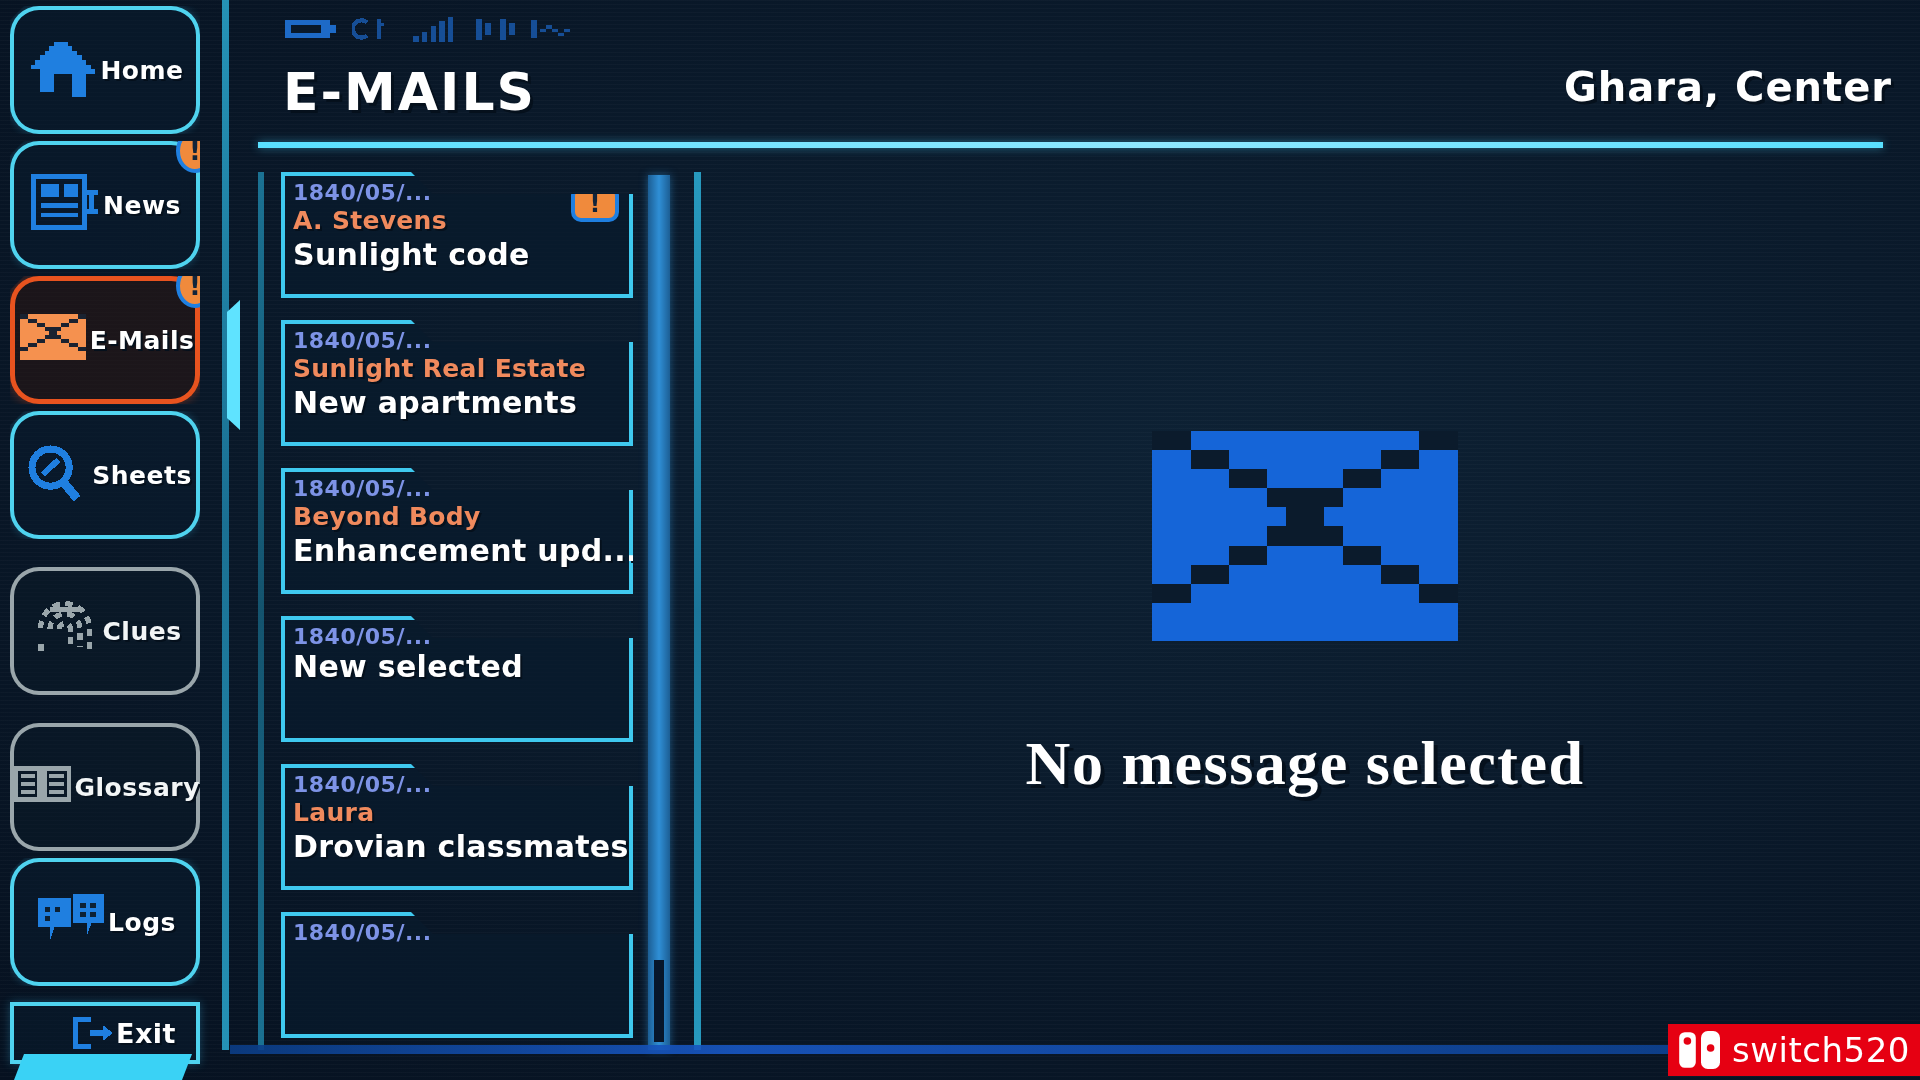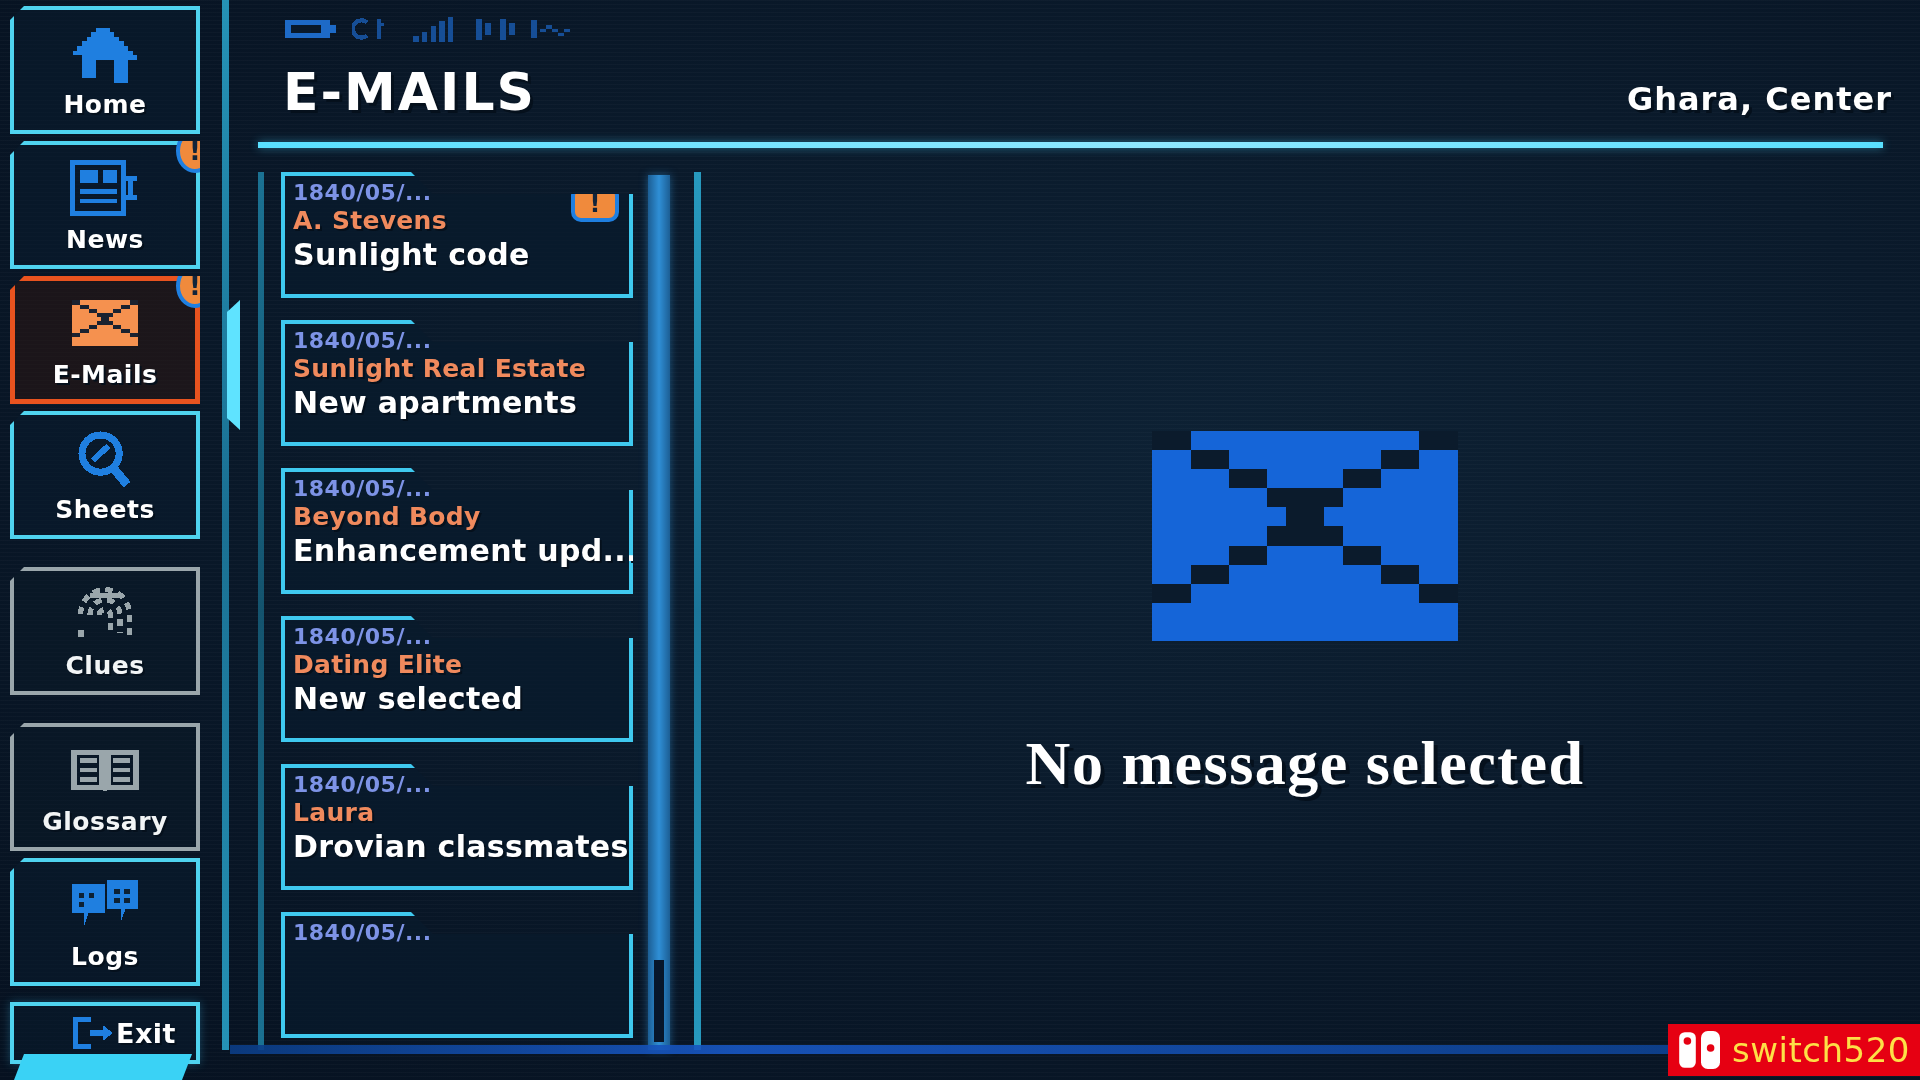--- a/index.html
+++ b/index.html
@@ -36,27 +36,28 @@
     padding: 6px 0 0 10px;
   }
 
   .nav-item {
     position: relative;
     width: 190px;
     height: 128px;
     margin-bottom: 7px;
     background: rgba(10,28,46,0.55);
     display: flex;
-    flex-direction: column;
+    flex-direction: row;
     align-items: center;
     justify-content: center;
     box-shadow:
       inset 0 0 0 4px #4fd3ef,
       0 0 9px rgba(60,190,240,0.30);
     clip-path: polygon(0 14px, 14px 0, 100% 0, 100% 100%, 0 100%);
+    border-radius: 29px;
   }
   .nav-item.dim {
     box-shadow: inset 0 0 0 4px #9aa6ab;
     background: rgba(12,26,40,0.45);
     margin-top: 28px;
   }
   .nav-item.active {
     background: rgba(44,22,16,0.55);
     box-shadow:
       inset 0 0 0 5px #e8531f,
@@ -148,23 +149,23 @@
     left: 283px; top: 62px;
     color: #ffffff;
     font-size: 52px;
     font-weight: bold;
     letter-spacing: 2px;
     font-family: "DejaVu Sans", sans-serif;
     text-shadow: 3px 3px 0 #05101c;
   }
   #location {
     position: absolute;
-    right: 28px; top: 80px;
+    right: 28px; top: 64px;
     color: #ffffff;
-    font-size: 32px;
+    font-size: 40px;
     font-weight: bold;
     letter-spacing: 1px;
     font-family: "DejaVu Sans", sans-serif;
     text-shadow: 3px 3px 0 #05101c;
   }
   #header-rule {
     position: absolute;
     left: 258px; top: 142px;
     width: 1625px; height: 6px;
     background: linear-gradient(to right, #59e0ff 0%, #8fe8ff 55%, #59e0ff 100%);
@@ -291,21 +292,21 @@
     position: absolute;
     right: 0; bottom: 4px;
     height: 52px;
     background: #e60012;
     display: flex;
     align-items: center;
     gap: 8px;
     padding: 0 10px 0 8px;
   }
   #watermark-text {
-    color: #fde047;
+    color: #ffffff;
     font-size: 34px;
     font-family: "DejaVu Sans", sans-serif;
     letter-spacing: .5px;
   }
   #bottom-accent {
     position: absolute;
     left: 230px; bottom: 26px;
     width: 1690px; height: 9px;
     background: linear-gradient(to right,#0b3d86 0%, #1857c4 30%, #0b3d86 100%);
     opacity:.9;
@@ -476,21 +477,20 @@
     </div>
 
     <div class="mail-item">
       <div class="mail-date">1840/05/...</div>
       <div class="mail-sender">Beyond Body</div>
       <div class="mail-subject">Enhancement upd...</div>
     </div>
 
     <div class="mail-item">
       <div class="mail-date">1840/05/...</div>
-      <div class="mail-sender">Dating Elite</div>
       <div class="mail-subject">New selected</div>
     </div>
 
     <div class="mail-item">
       <div class="mail-date">1840/05/...</div>
       <div class="mail-sender">Laura</div>
       <div class="mail-subject">Drovian classmates</div>
     </div>
 
     <div class="mail-item">

